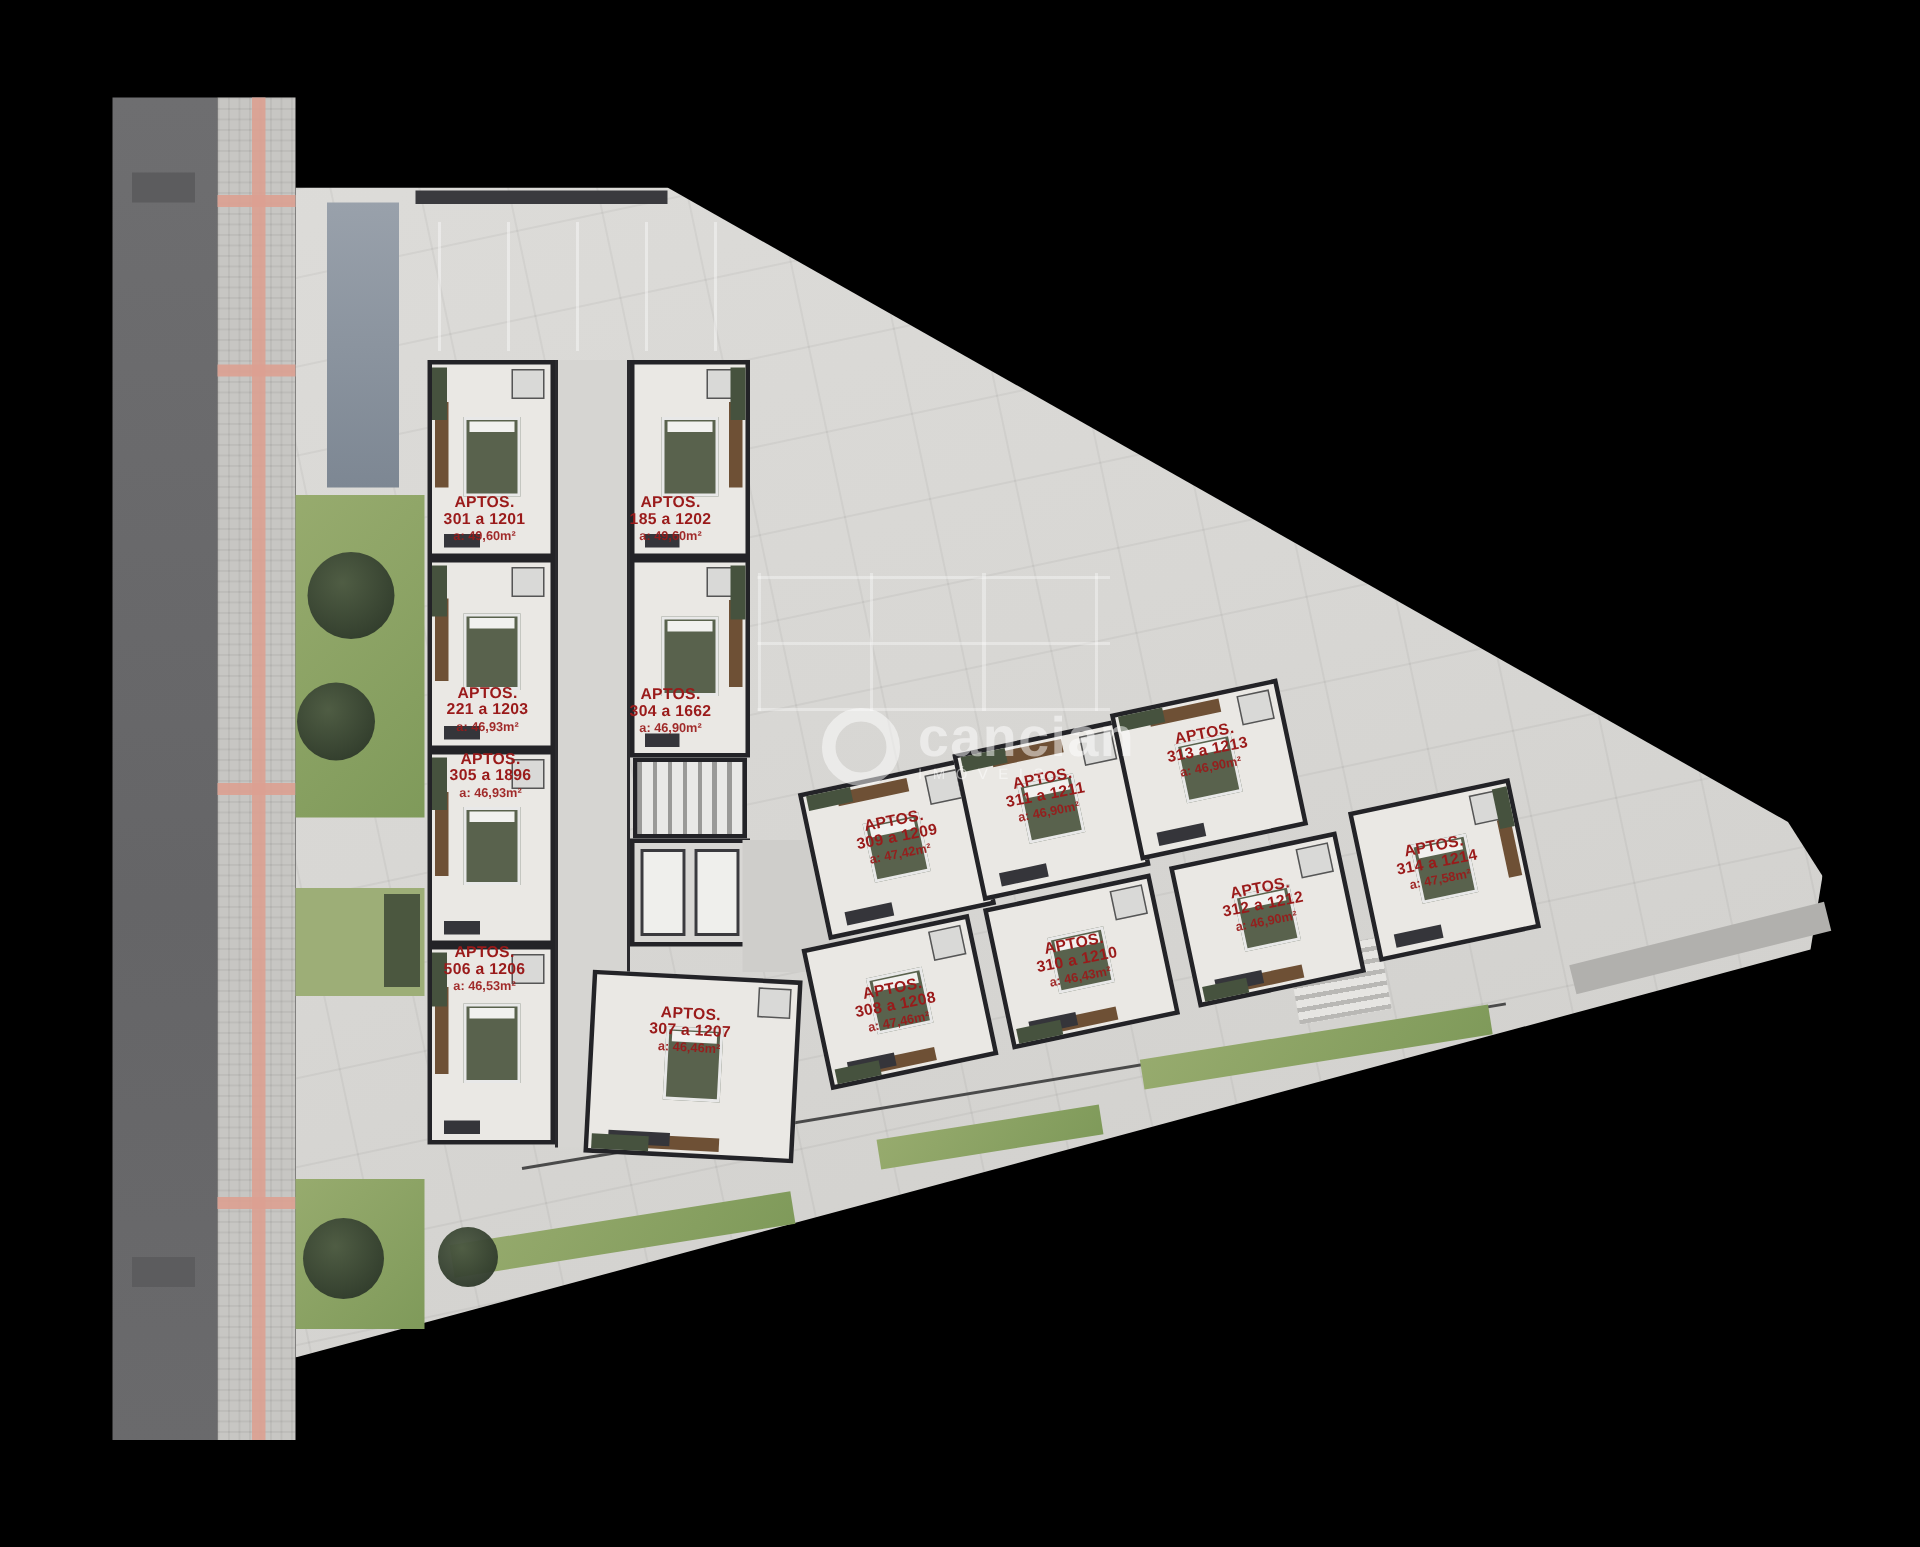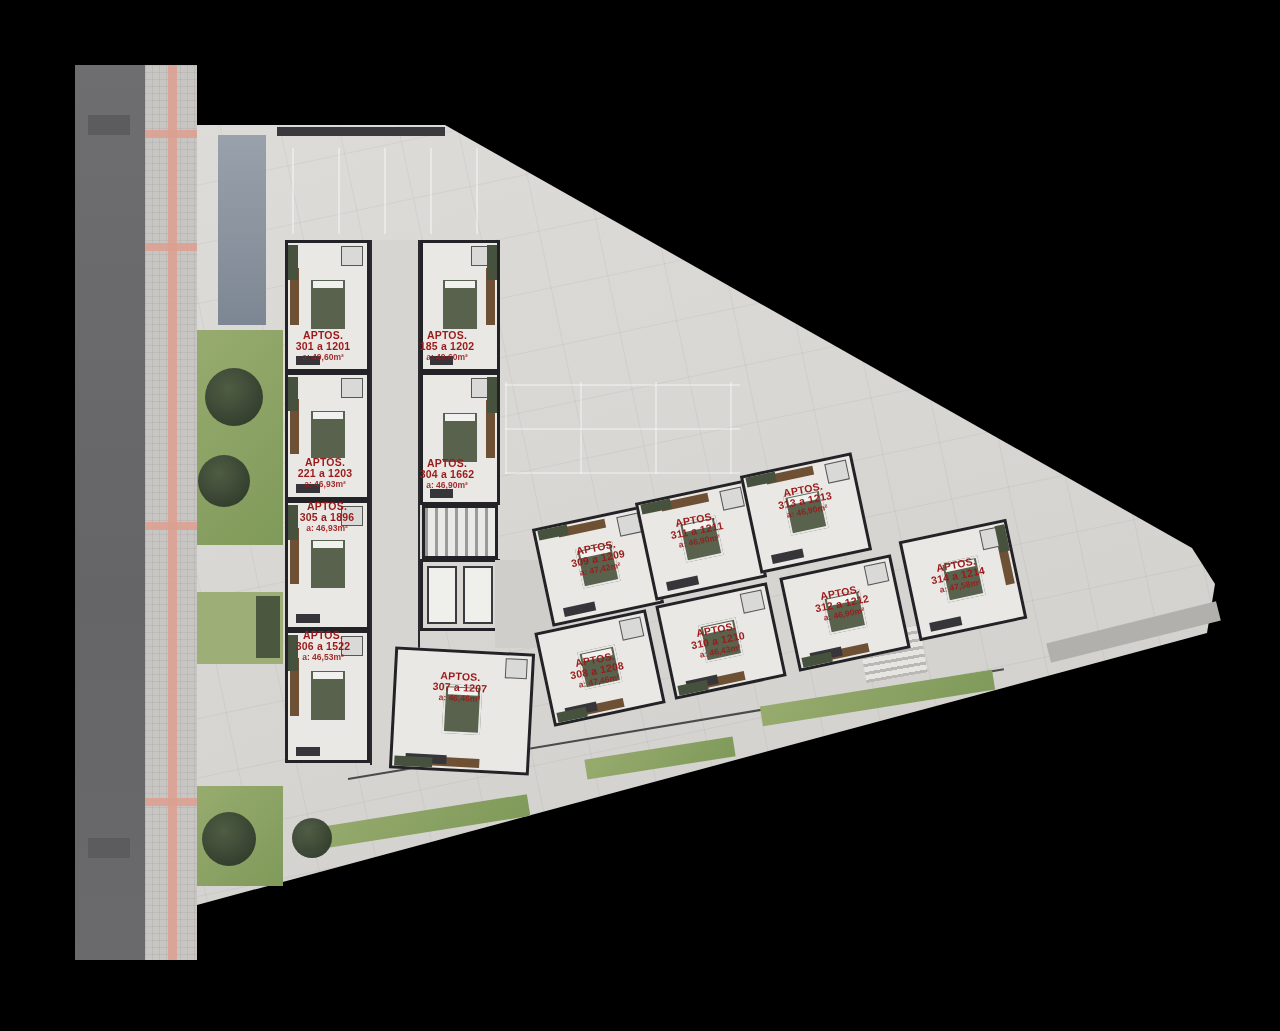--- a/index.html
+++ b/index.html
@@ -86,20 +86,27 @@
   <div class="abs" style="left:495px;top:560px;width:72px;height:88px;background:#cfcecb;"></div>
 
   <div class="abs" style="left:348px;top:778px;width:665px;height:2px;background:#4a4a4a;transform:rotate(-9.5deg);transform-origin:left center;"></div>
   <div class="abs grass" style="left:300px;top:812px;width:230px;height:22px;transform:rotate(-9deg);"></div>
   <div class="abs grass" style="left:585px;top:748px;width:150px;height:20px;transform:rotate(-9deg);"></div>
   <div class="abs grass" style="left:760px;top:688px;width:235px;height:20px;transform:rotate(-9deg);"></div>
   <div class="abs tree" style="left:292px;top:818px;width:40px;height:40px;"></div>
   <div class="abs outstairs" style="left:862px;top:630px;width:62px;height:48px;transform:rotate(-10deg);"></div>
   <div class="abs" style="left:1046px;top:622px;width:175px;height:20px;background:#b1b0ad;transform:rotate(-14deg);"></div>
 
+  <div id="watermark" class="abs">
+    <div class="ring"></div>
+    <div>
+      <span class="brand">cancian</span>
+      <span class="sub">IMÓVEIS</span>
+    </div>
+  </div>
 <div class="abs unit" style="left: 285px; top: 240px; width: 85px; height: 132px;">
       <div class="abs" style="left: 20.5px; top: 35.28px; width: 38px; height: 52.92px; background: rgb(89, 98, 77); border: 2px solid rgb(232, 232, 232); box-sizing: border-box;"></div>
       <div class="abs" style="left: 24.5px; top: 38.28px; width: 30px; height: 7px; background: rgb(241, 241, 239);"></div>
       <div class="abs" style="left: 2px; top: 25.2px; width: 9px; height: 56.7px; background: rgb(110, 80, 53);"></div>
       <div class="abs" style="left: 53px; top: 3px; width: 22px; height: 20px; background: rgb(217, 217, 215); border: 1px solid rgb(85, 85, 85); box-sizing: border-box;"></div>
       <div class="abs" style="left: 7.9px; top: 113px; width: 23.7px; height: 9px; background: rgb(53, 53, 58);"></div>
       <div class="abs" style="left: 0px; top: 2px; width: 10px; height: 35.28px; background: rgb(70, 82, 62);"></div>
     </div>
     <div class="abs unit" style="left: 420px; top: 240px; width: 80px; height: 132px;">
       <div class="abs" style="left: 18px; top: 35.28px; width: 38px; height: 52.92px; background: rgb(89, 98, 77); border: 2px solid rgb(232, 232, 232); box-sizing: border-box;"></div>
@@ -225,21 +232,21 @@
       <span class="l2">304 a 1662</span>
       <span class="l3">a: 46,90m²</span>
     </div>
     <div class="abs unit-label" style="left: 327px; top: 517px; transform: translate(-50%, -50%) rotate(0deg); color: rgb(154, 26, 26);">
       <span class="l1">APTOS.</span>
       <span class="l2">305 a 1896</span>
       <span class="l3">a: 46,93m²</span>
     </div>
     <div class="abs unit-label" style="left: 323px; top: 646px; transform: translate(-50%, -50%) rotate(0deg); color: rgb(154, 26, 26);">
       <span class="l1">APTOS.</span>
-      <span class="l2">306 a 1522</span>
+      <span class="l2">506 a 1206</span>
       <span class="l3">a: 46,53m²</span>
     </div>
     <div class="abs unit-label" style="left: 460px; top: 687px; transform: translate(-50%, -50%) rotate(3deg); color: rgb(154, 26, 26);">
       <span class="l1">APTOS.</span>
       <span class="l2">307 a 1207</span>
       <span class="l3">a: 46,46m²</span>
     </div>
     <div class="abs unit-label" style="left: 597px; top: 670px; transform: translate(-50%, -50%) rotate(-11deg); color: rgb(154, 26, 26);">
       <span class="l1">APTOS.</span>
       <span class="l2">308 a 1208</span>

